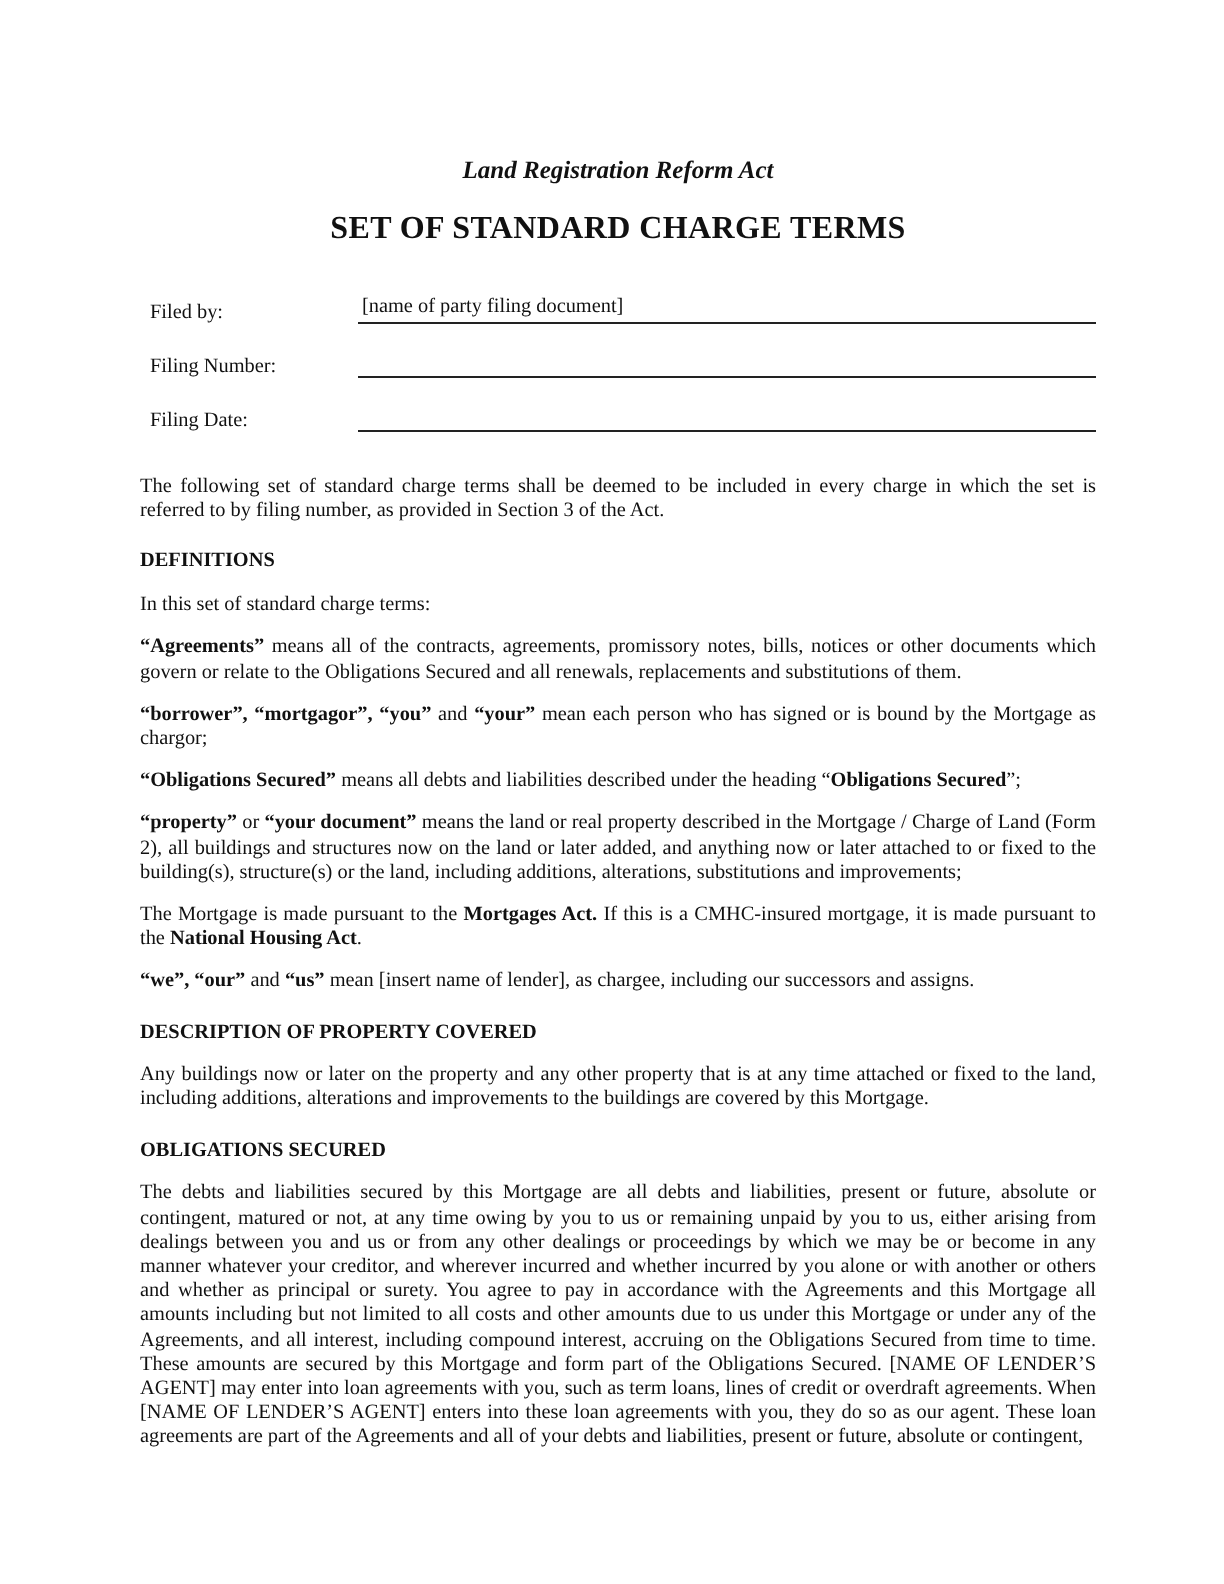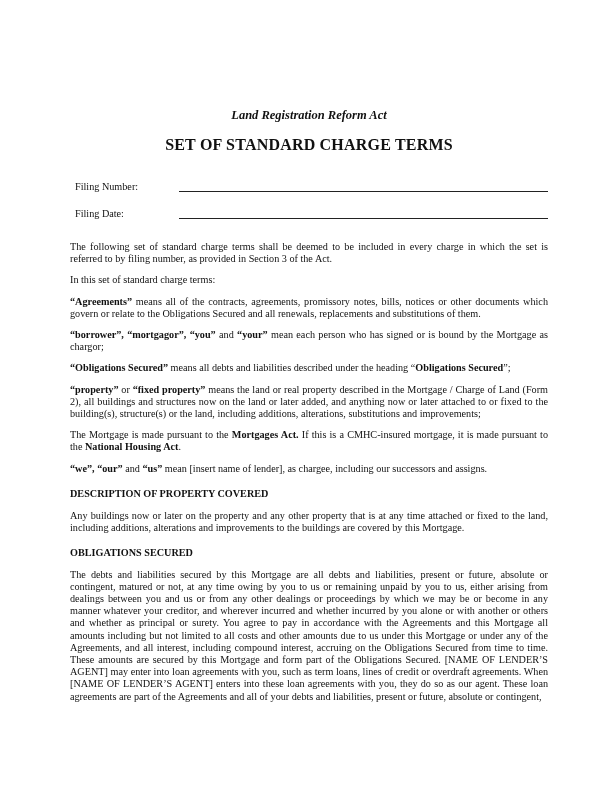--- a/index.html
+++ b/index.html
@@ -1,21 +1,21 @@
 <!DOCTYPE html>
 <html><head>
 <meta charset="utf-8">
 <style>
   html, body { margin: 0; padding: 0; background: #ffffff; }
   .page {
     position: relative;
     width: 612px;
     height: 792px;
     box-sizing: border-box;
-    padding: 108px 64px 30px 70px;
+    padding: 78px 64px 30px 70px;
     background: #ffffff;
     font-family: "Liberation Serif", serif;
     color: #111111;
     overflow: hidden;
   }
   .title-block { text-align: center; }
   .act-title {
     font-size: 12.5px;
     font-weight: bold;
     font-style: italic;
@@ -65,37 +65,42 @@
 
 <div class="page">
 
   <div class="title-block">
     <div class="act-title">Land Registration Reform Act</div>
     <div class="doc-title">SET OF STANDARD CHARGE TERMS</div>
   </div>
 
   <div class="filing-section">
     <div class="filing-row">
+      <span class="filing-label">Filed by:</span>
+      <span class="filing-value">[name of party filing document]</span>
+    </div>
+    <div class="filing-row">
       <span class="filing-label">Filing Number:</span>
       <span class="filing-value"></span>
     </div>
     <div class="filing-row">
       <span class="filing-label">Filing Date:</span>
       <span class="filing-value"></span>
     </div>
   </div>
 
   <div class="doc-text">
     <p>The following set of standard charge terms shall be deemed to be included in every charge in which the set is referred to by filing number, as provided in Section 3 of the Act.</p>
 
+    <h3>DEFINITIONS</h3>
     <p>In this set of standard charge terms:</p>
     <p><b>“Agreements”</b> means all of the contracts, agreements, promissory notes, bills, notices or other documents which govern or relate to the Obligations Secured and all renewals, replacements and substitutions of them.</p>
     <p><b>“borrower”, “mortgagor”, “you”</b> and <b>“your”</b> mean each person who has signed or is bound by the Mortgage as chargor;</p>
     <p><b>“Obligations Secured”</b> means all debts and liabilities described under the heading “<b>Obligations Secured</b>”;</p>
-    <p><b>“property”</b> or <b>“fixed property”</b> means the land or real property described in the Mortgage / Charge of Land (Form 2), all buildings and structures now on the land or later added, and anything now or later attached to or fixed to the building(s), structure(s) or the land, including additions, alterations, substitutions and improvements;</p>
+    <p><b>“property”</b> or <b>“your document”</b> means the land or real property described in the Mortgage / Charge of Land (Form 2), all buildings and structures now on the land or later added, and anything now or later attached to or fixed to the building(s), structure(s) or the land, including additions, alterations, substitutions and improvements;</p>
     <p>The Mortgage is made pursuant to the <b>Mortgages Act.</b> If this is a CMHC-insured mortgage, it is made pursuant to the <b>National Housing Act</b>.</p>
     <p><b>“we”, “our”</b> and <b>“us”</b> mean [insert name of lender], as chargee, including our successors and assigns.</p>
 
     <h3>DESCRIPTION OF PROPERTY COVERED</h3>
     <p>Any buildings now or later on the property and any other property that is at any time attached or fixed to the land, including additions, alterations and improvements to the buildings are covered by this Mortgage.</p>
 
     <h3>OBLIGATIONS SECURED</h3>
     <p>The debts and liabilities secured by this Mortgage are all debts and liabilities, present or future, absolute or contingent, matured or not, at any time owing by you to us or remaining unpaid by you to us, either arising from dealings between you and us or from any other dealings or proceedings by which we may be or become in any manner whatever your creditor, and wherever incurred and whether incurred by you alone or with another or others and whether as principal or surety. You agree to pay in accordance with the Agreements and this Mortgage all amounts including but not limited to all costs and other amounts due to us under this Mortgage or under any of the Agreements, and all interest, including compound interest, accruing on the Obligations Secured from time to time. These amounts are secured by this Mortgage and form part of the Obligations Secured. [NAME OF LENDER’S AGENT] may enter into loan agreements with you, such as term loans, lines of credit or overdraft agreements. When [NAME OF LENDER’S AGENT] enters into these loan agreements with you, they do so as our agent. These loan agreements are part of the Agreements and all of your debts and liabilities, present or future, absolute or contingent,</p>
   </div>
 

